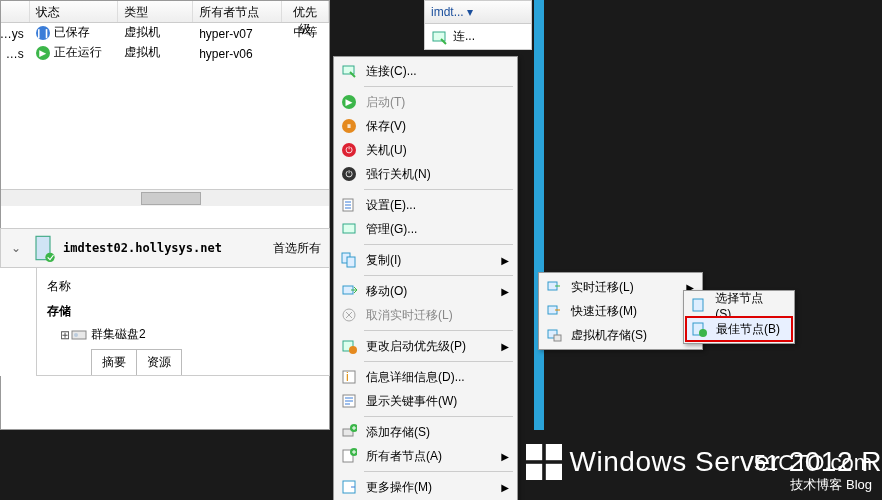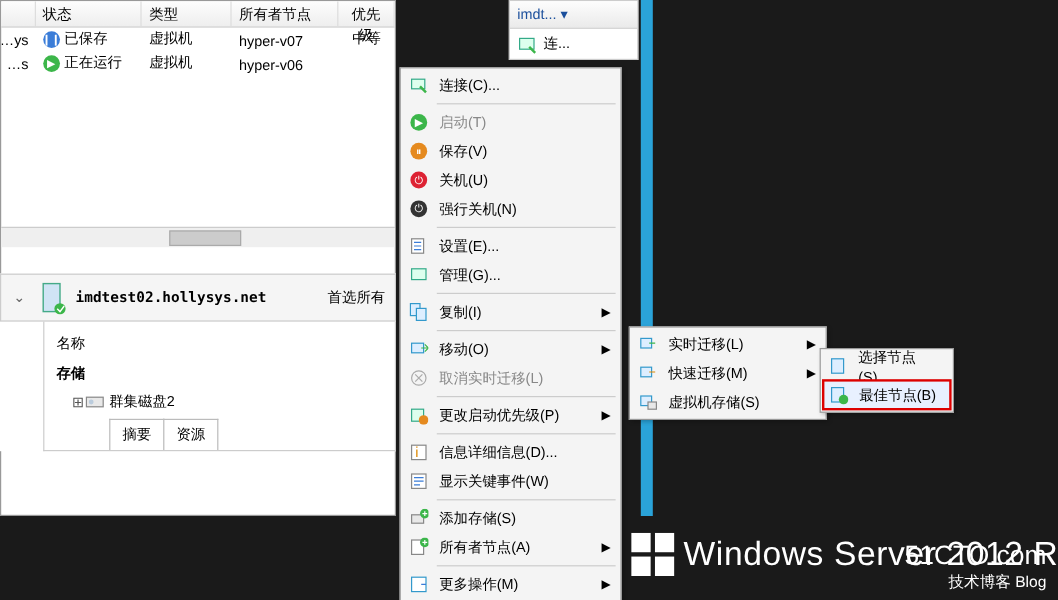--- a/index.html
+++ b/index.html
@@ -31,21 +31,21 @@
 
 .tab-bar { display: flex; margin-top: 4px; padding-left: 44px; }
 .tab { padding: 4px 10px; background: #fff; border: 1px solid #bbb; border-bottom: none; margin-right: -1px; }
 
 .actions-panel { position: absolute; left: 421px; top: 0; width: 110px; background: #fff; border: 1px solid #ccc; }
 .actions-header { background: linear-gradient(#fdfdfd, #eaeaea); padding: 4px 6px; border-bottom: 1px solid #ccc; color: #1b4f9c; font-weight: normal; }
 .actions-item { display: flex; align-items: center; padding: 4px 6px; gap: 6px; }
 
 .ctx-menu { position: absolute; background: #f4f4f4; border: 1px solid #999; box-shadow: 2px 2px 4px rgba(0,0,0,.3); padding: 2px; }
 .ctx-menu.main { left: 333px; top: 56px; width: 185px; }
-.ctx-menu.sub1 { left: 524px; top: 272px; width: 165px; }
+.ctx-menu.sub1 { left: 538px; top: 272px; width: 165px; }
 .ctx-menu.sub2 { left: 683px; top: 290px; width: 112px; }
 .menu-item { display: flex; align-items: center; height: 24px; padding: 0 6px 0 4px; gap: 8px; position: relative; }
 .menu-item.disabled { color: #888; }
 .menu-item .mi-icon { width: 18px; height: 18px; display: flex; align-items: center; justify-content: center; }
 .menu-item .arrow { margin-left: auto; font-size: 10px; }
 .menu-item.highlighted { outline: 2px solid #d00; outline-offset: -1px; background: #e8f0ff; }
 .menu-sep { height: 1px; background: #ccc; margin: 3px 2px 3px 28px; }
 
 .watermark { position: absolute; right: 0; bottom: 20px; display: flex; align-items: center; color: #fff; gap: 8px; }
 .watermark .winlogo { width: 36px; height: 36px; }

